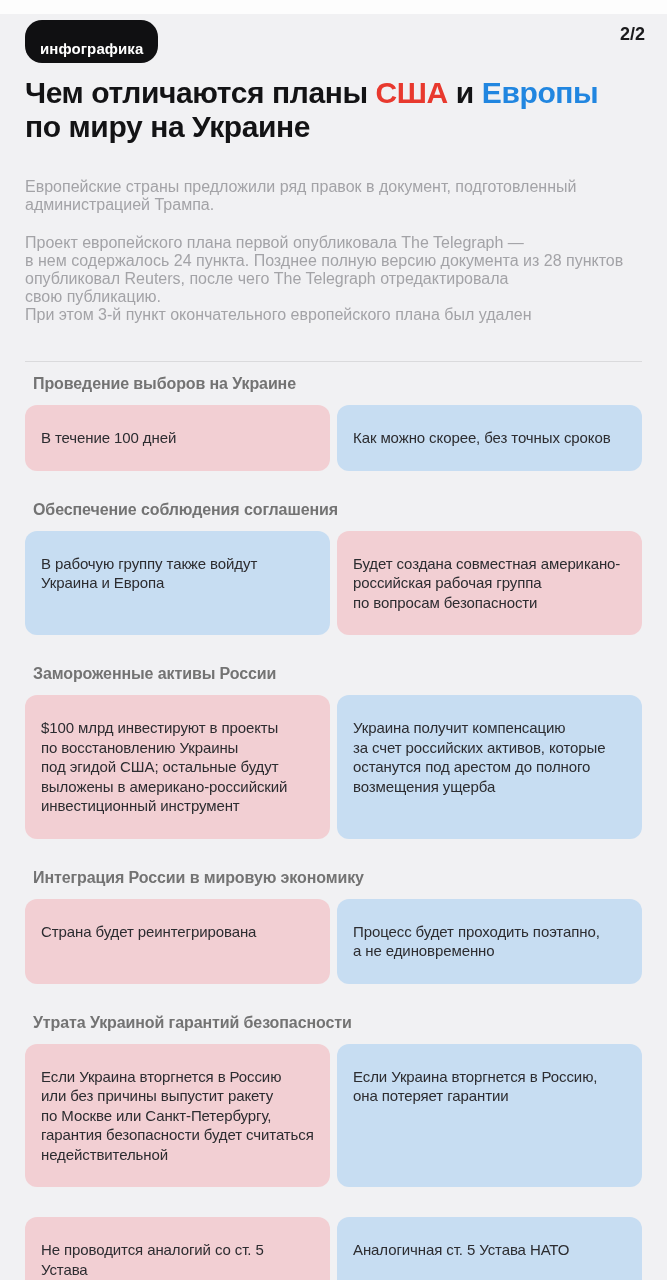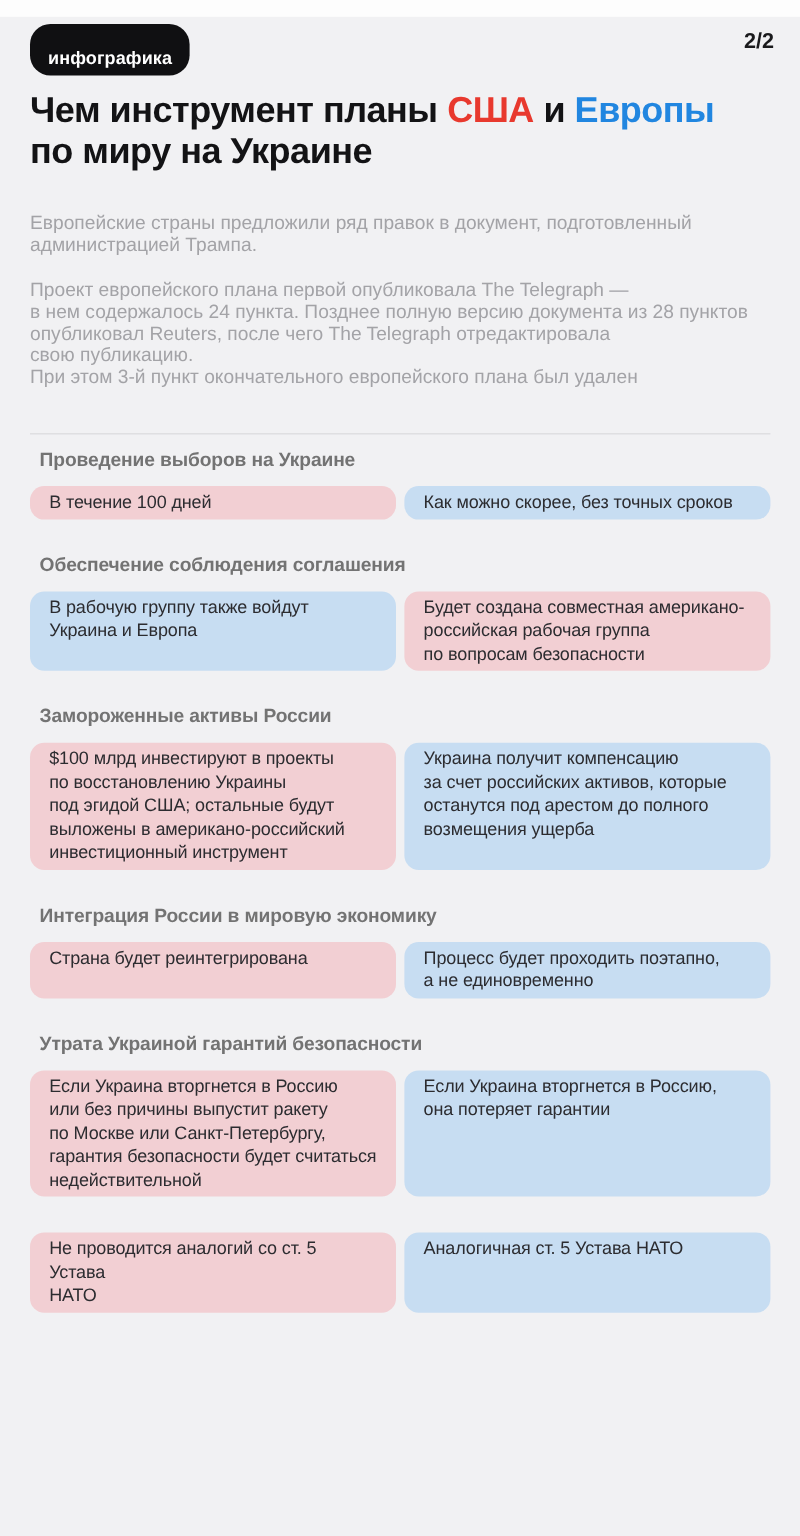--- a/index.html
+++ b/index.html
@@ -62,21 +62,21 @@
     font-size:16px;
     font-weight:700;
     color:#737373;
     margin:0 0 12px 8px;
     letter-spacing:-.1px;
   }
   .row{display:flex;gap:7px;}
   .box{
     flex:1 1 0;
     border-radius:12px;
-    padding:4px 16px;
+    padding:23px 16px;
     font-size:15px;
     line-height:19.5px;
     color:var(--box-ink);
     white-space:pre-line;
     letter-spacing:-.1px;
   }
   .box.us{background:var(--us-box);}
   .box.eu{background:var(--eu-box);}
 </style>
 </head>
@@ -84,21 +84,21 @@
 
 <div class="top-strip"></div>
 
 <div class="content">
 
   <div class="header-row">
     <span class="badge">инфографика</span>
     <span class="page-indicator">2/2</span>
   </div>
 
-  <h1 class="title"><span>Чем инструмент планы</span> <span class="usa">США</span> <span>и</span> <span class="europe">Европы</span><br><span>по миру на Украине</span></h1>
+  <h1 class="title"><span>Чем отличаются планы</span> <span class="usa">США</span> <span>и</span> <span class="europe">Европы</span><br><span>по миру на Украине</span></h1>
 
   <div class="intro">
     <p>Европейские страны предложили ряд правок в документ, подготовленный
 администрацией Трампа.</p>
     <p>Проект европейского плана первой опубликовала The Telegraph —
 в нем содержалось 24 пункта. Позднее полную версию документа из 28 пунктов
 опубликовал Reuters, после чего The Telegraph отредактировала
 свою публикацию.
 При этом 3-й пункт окончательного европейского плана был удален</p>
   </div>

